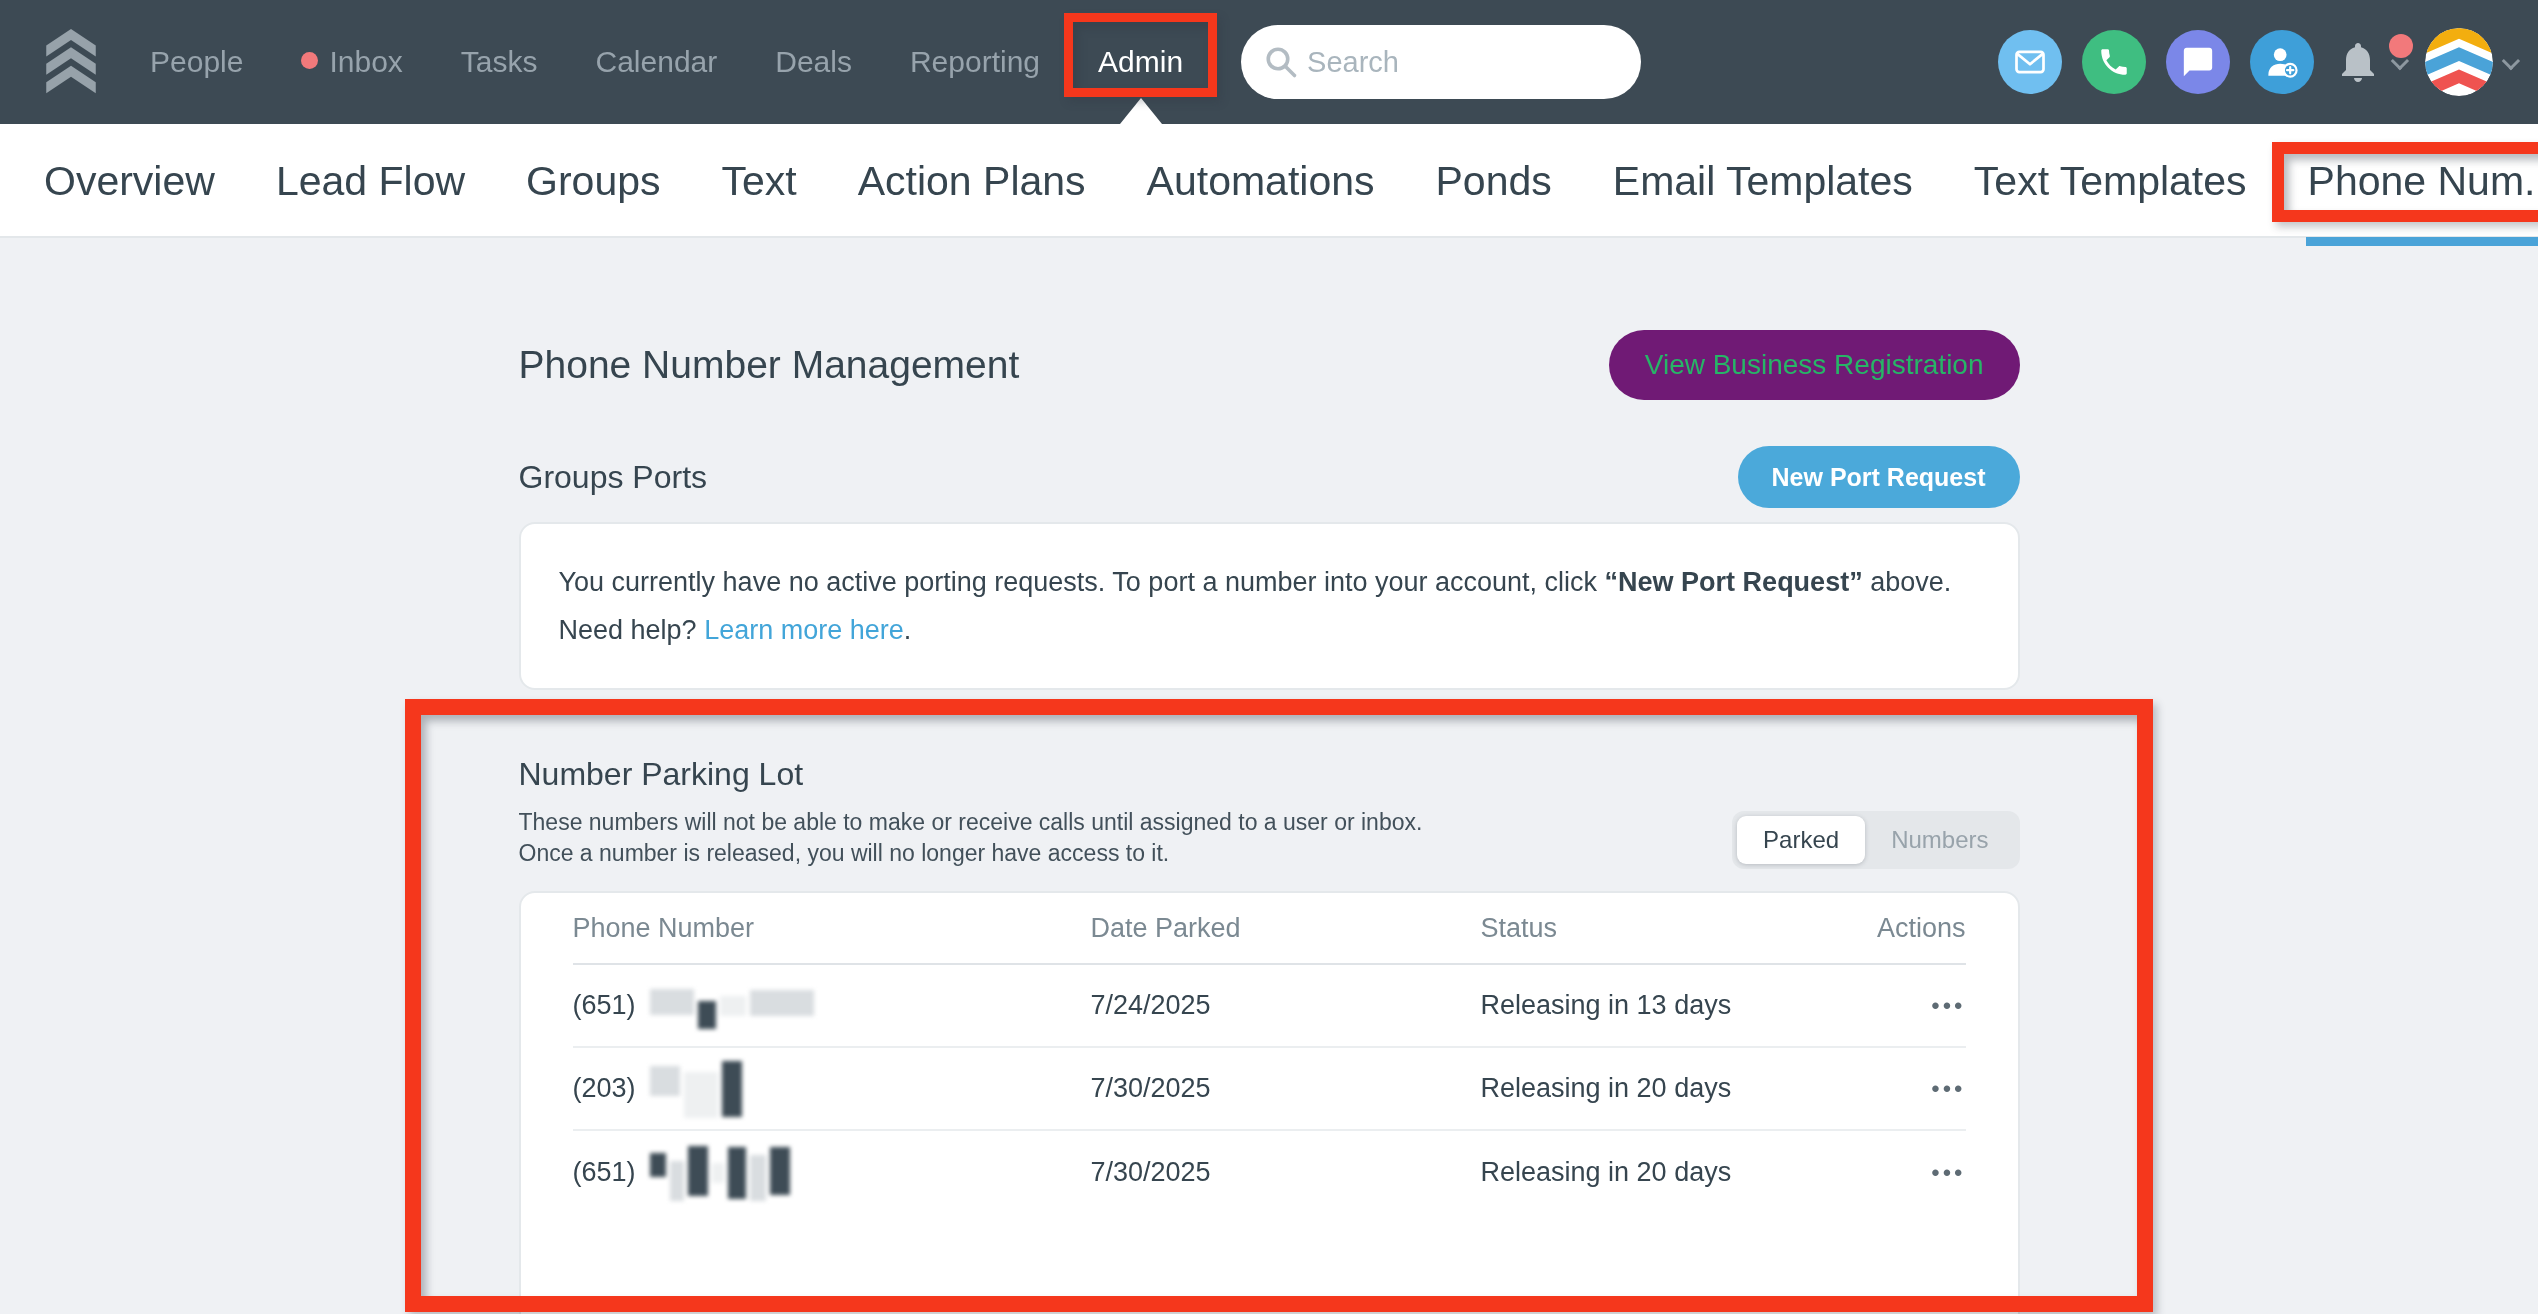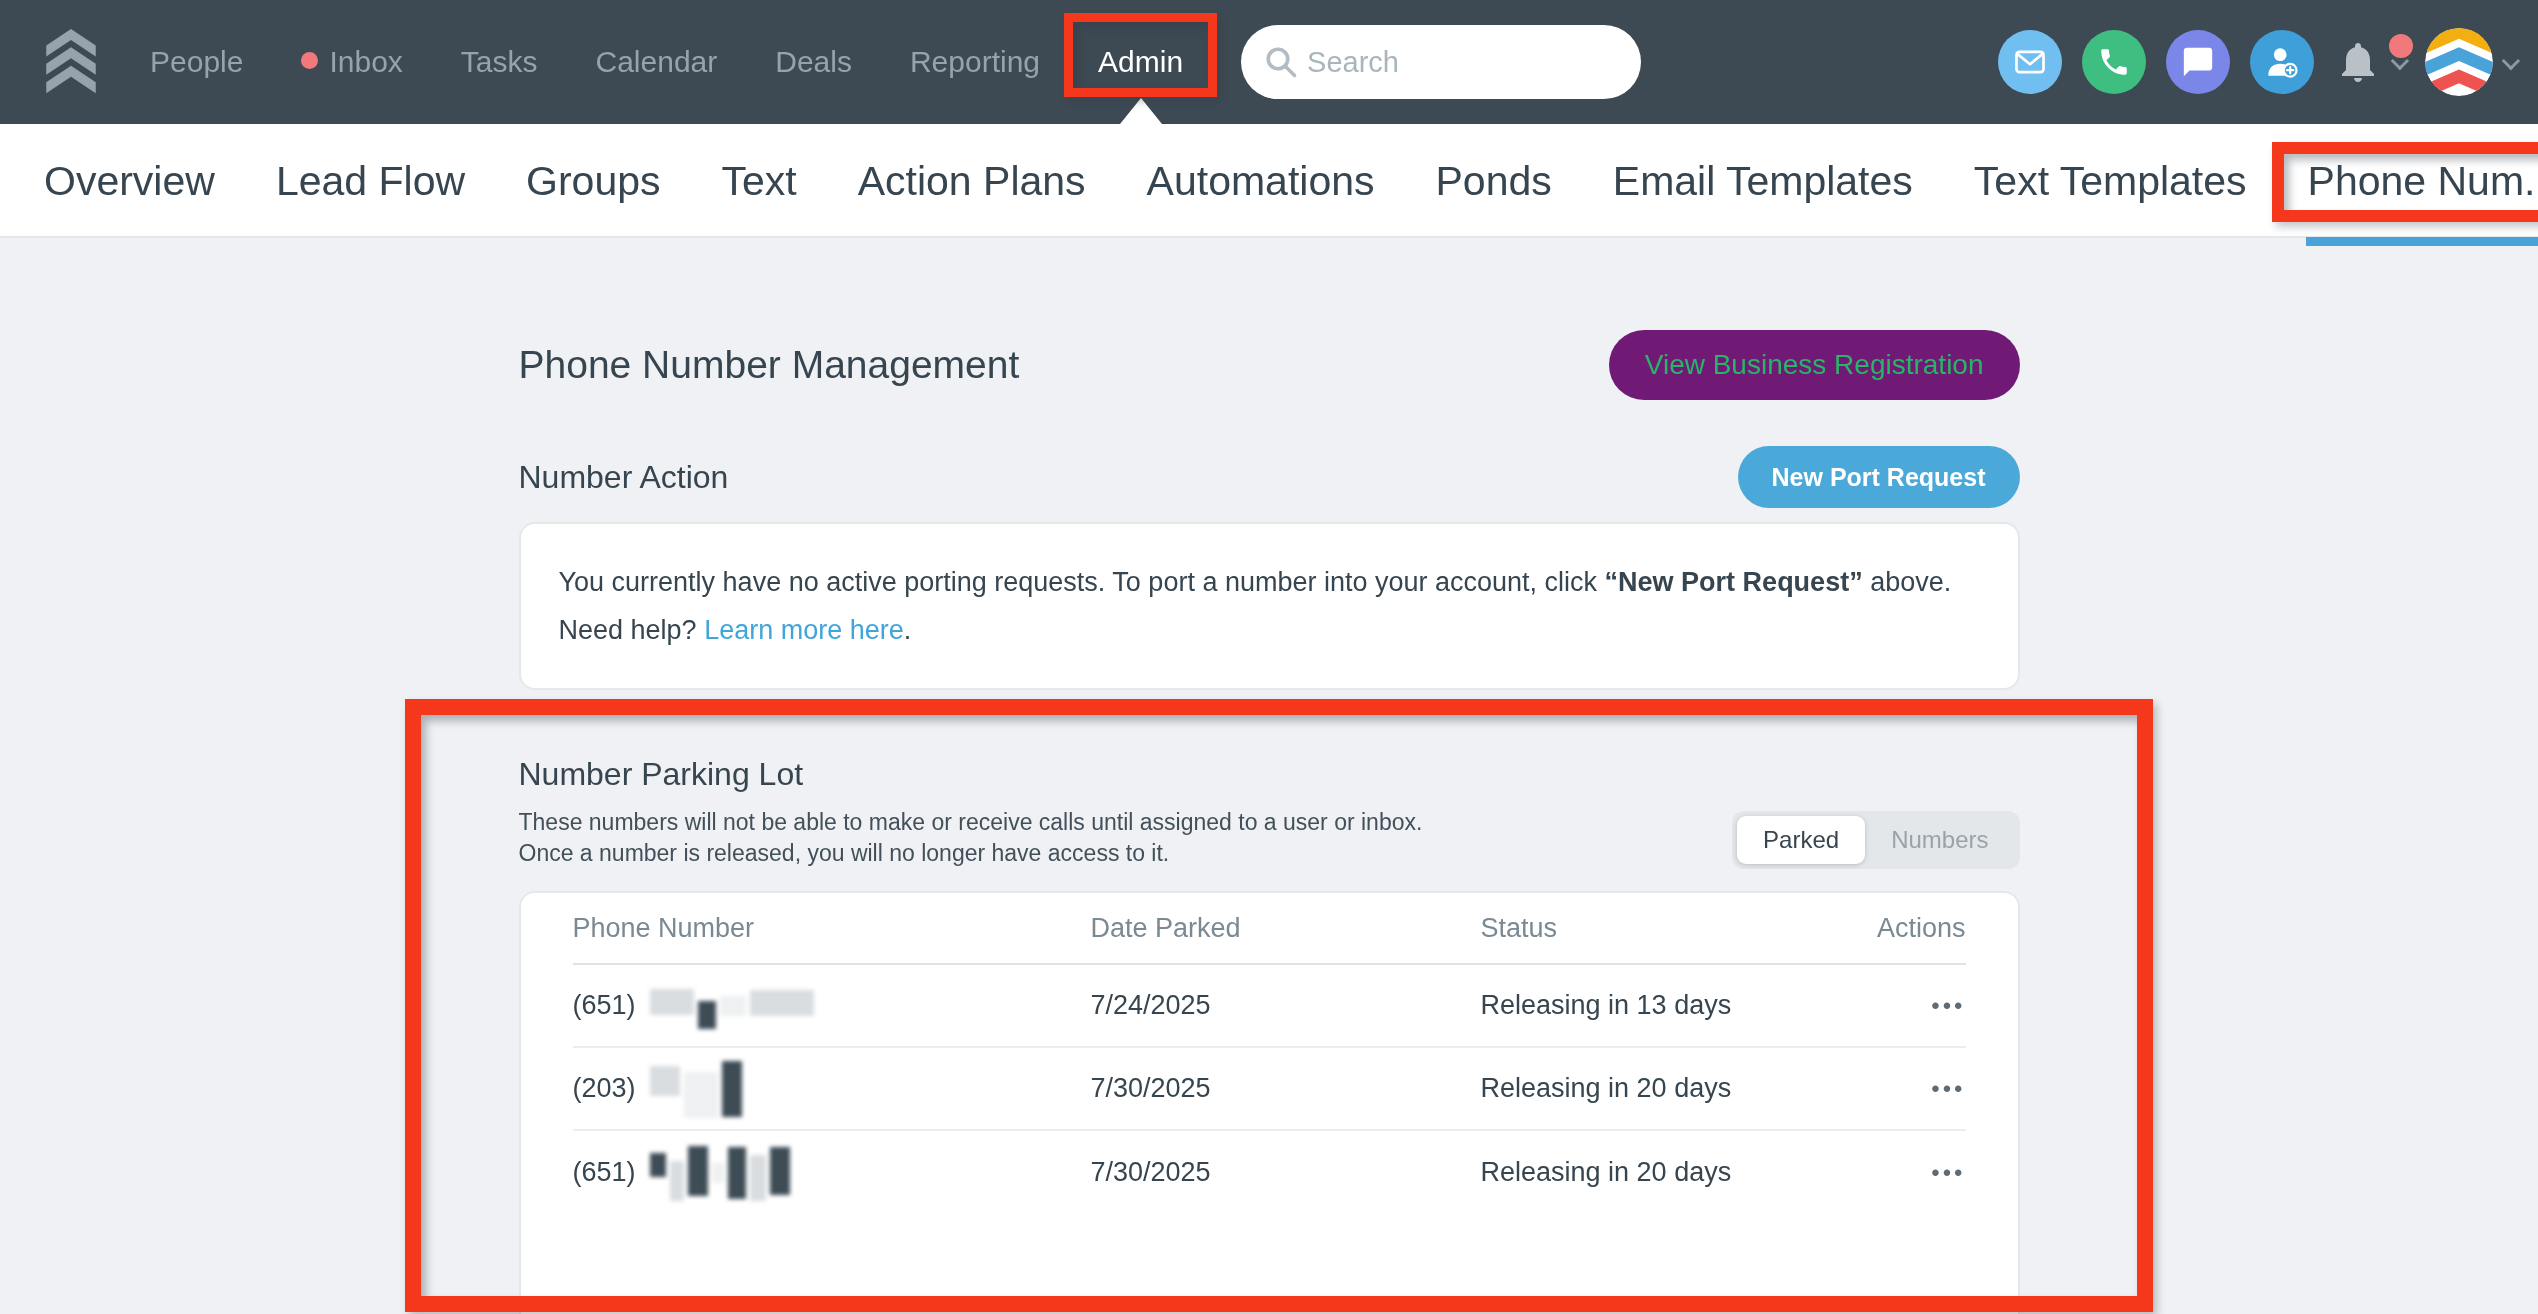--- a/index.html
+++ b/index.html
@@ -242,21 +242,21 @@
 <div class="content">
 
   <div class="title-row">
     <div class="page-title">Phone Number Management</div>
     <div class="green-pill">
       <span>View Business Registration</span>
     </div>
   </div>
 
   <div class="ports-row">
-    <div class="section-h">Number Action</div>
+    <div class="section-h">Groups Ports</div>
     <div class="blue-btn">
       <span>New Port Request</span>
     </div>
   </div>
 
   <div class="card ports-card">
     <span>You currently have no active porting requests. To port a number into your account, click </span><b>“New Port Request”</b><span> above. Need help? </span><a class="link">Learn more here</a><span>.</span>
   </div>
 
   <div class="parking-head">

